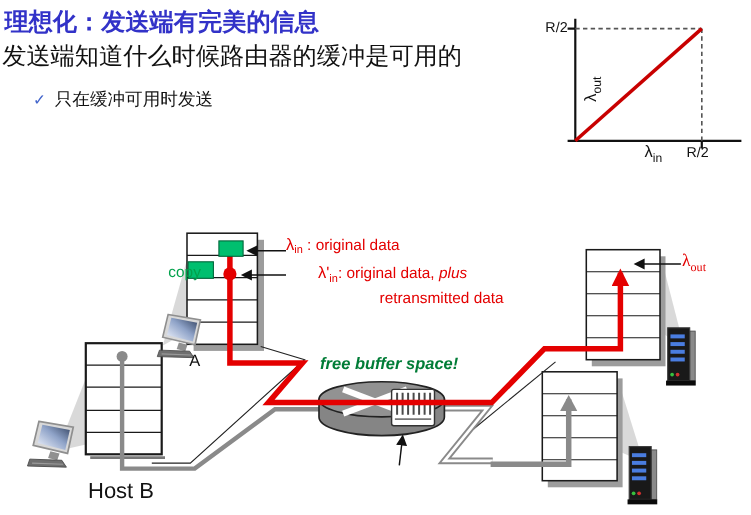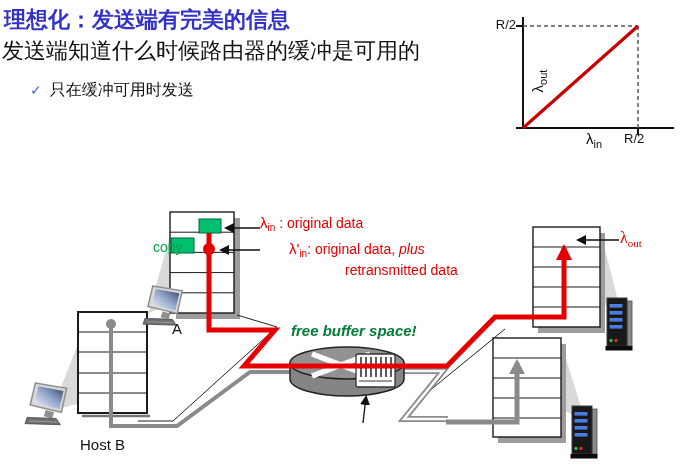--- a/index.html
+++ b/index.html
@@ -16,21 +16,21 @@
   .red{color:#e40000;}
   .it{font-style:italic;}
   .copy{left:125px;top:239px;font-size:14px;color:#00a14b;margin-left:28px;}
   .lin{left:260px;top:214px;font-size:14px;}
   .lpr{left:262px;top:240px;font-size:14px;margin-left:27px;}
   .retr{left:309px;top:262px;font-size:14px;margin-left:36px;}
   .lout{left:620px;top:229px;font-size:16px;font-family:Liberation Serif, serif;}
   .freebuf{left:291px;top:322px;font-size:15px;font-weight:bold;font-style:italic;color:#007c36;}
   .finite{left:226px;top:427px;width:150px;text-align:right;font-size:13px;line-height:15px;color:#111;}
   .hosta{left:172px;top:320px;font-size:15px;}
-  .hostb{left:80px;top:436px;font-size:15px;}
+  .hostb{left:80px;top:436px;font-size:20px;}
   .cyt{left:486px;top:17px;width:30px;text-align:right;font-size:13px;}
   .cxt{left:624px;top:131px;font-size:13px;}
   .cxl{left:586px;top:130px;font-size:15px;}
   .cylw{left:517px;top:73px;width:40px;height:16px;font-size:15px;
         transform:rotate(-90deg);transform-origin:center;text-align:center;}
   .lam{font-size:15px;}
 </style>
 </head>
 <body>
 

